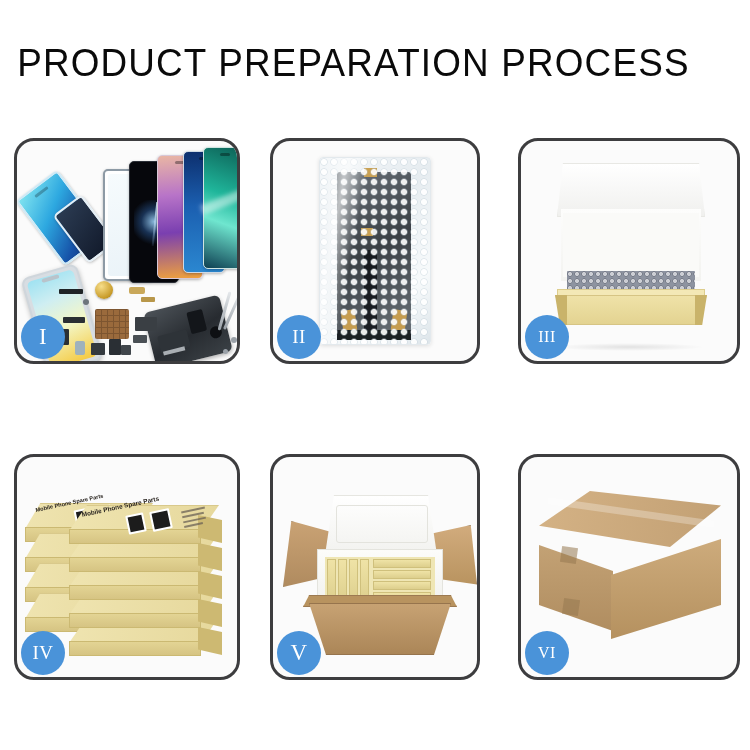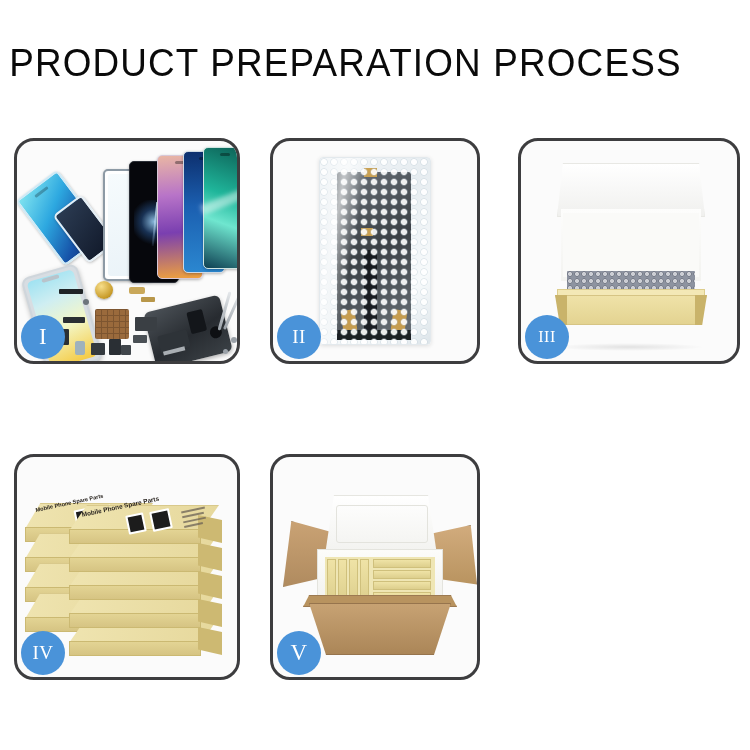--- a/index.html
+++ b/index.html
@@ -5,21 +5,21 @@
   * { box-sizing: border-box; margin: 0; padding: 0; }
   html, body {
     width: 750px; height: 750px;
     background: #ffffff;
     font-family: "Liberation Sans", sans-serif;
     overflow: hidden;
   }
   #page { position: relative; width: 750px; height: 750px; background:#fff; }
 
   
-  .header { position:absolute; left:0; top:0; width:610px; }
+  .header { position:absolute; left:8px; top:0; width:610px; }
   .title {
     font-family:"Liberation Sans", sans-serif;
     font-size:38px; font-weight:400; color:#0a0a0a;
     letter-spacing:1.2px; line-height:1;
     margin-top:44px;
     transform: scaleX(0.97); transform-origin: center;
     white-space:nowrap;
   }
   .subtitle {
     font-family:"Liberation Sans", sans-serif;
@@ -453,15 +453,28 @@
             <span class="bar" style="left:48px;top:24px;width:58px;height:9px;"></span>
             <span class="bar" style="left:48px;top:35px;width:58px;height:9px;"></span>
           </span>
           <span class="carton-top-edge"></span>
           <span class="carton-front"></span>
         </div>
       </div>
       <div class="badge">V</div>
     </div>
 
+    <div class="panel p6">
+      <div class="stage">
+        <div class="ship">
+          <span class="topf"></span>
+          <span class="seam"></span>
+          <span class="leftf"></span>
+          <span class="rightf"></span>
+          <span class="tape t1"></span>
+          <span class="tape t2"></span>
+        </div>
+      </div>
+      <div class="badge tiny">VI</div>
+    </div>
 
   </div>
 </div>
 
 </body></html>

